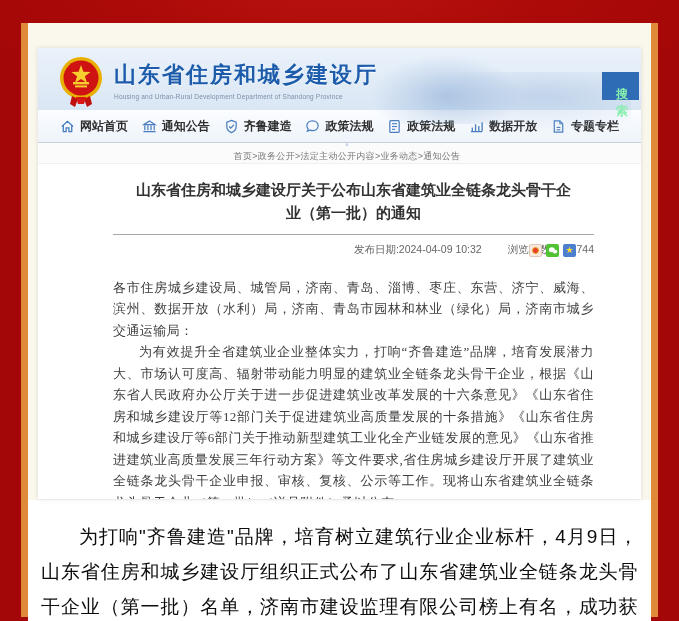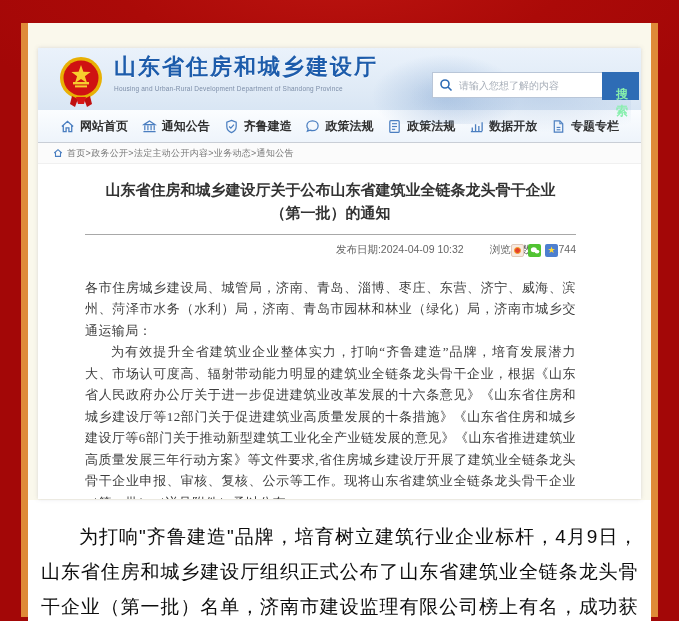--- a/index.html
+++ b/index.html
@@ -43,21 +43,21 @@
     pointer-events:none;
   }
   .header-art2 {
     position:absolute; right:10px; top:24px; width:220px; height:60px;
     background:radial-gradient(ellipse at 60% 40%, rgba(140,172,214,.35) 0%, rgba(140,172,214,0) 72%);
     pointer-events:none;
   }
   .emblem {
     position:absolute; left:20px; top:8px; width:46px; height:52px;
   }
-  .brand { position:absolute; left:76px; top:4px; }
+  .brand { position:absolute; left:76px; top:12px; }
   .brand-name {
     font-size:22px; font-weight:bold; color:#1d5cab; letter-spacing:2px;
     font-family:"Liberation Sans",sans-serif;
     text-shadow:0 1px 0 rgba(255,255,255,.7);
     white-space:nowrap;
   }
   .brand-en {
     font-size:6.5px; color:#7d8ea8; margin-top:3px; letter-spacing:.2px; white-space:nowrap;
   }
   .search-box {
@@ -86,25 +86,25 @@
     padding:15px 22px;
   }
   .nav-item {
     display:flex; align-items:center; gap:5px; cursor:pointer;
     font-size:12px; font-weight:bold; color:#2e2e2e; white-space:nowrap;
   }
   .nav-item svg { display:block; }
   
   .breadcrumb-bar {
     height:21px; background:#fbfbfb; border-bottom:1px solid #f0f0f0;
-    display:flex; align-items:center; padding-left:15px; gap:4px;
+    display:flex; align-items:center; padding-left:15px; gap:4px;flex-direction:column;
   }
   .breadcrumb-text { font-size:9px; color:#777; letter-spacing:.3px; }
   
-  .article { padding:14px 65px 0 47px; }
+  .article { padding:14px 47px 0 47px;margin-left:28px; }
   .article-title {
     font-size:15px; font-weight:bold; color:#333; text-align:center;
     line-height:1.55; padding:0 18px;
   }
   .title-divider {
     border:none; border-top:1px solid #a8a8a8; margin:9px 0 0 0;
   }
   .meta-row {
     position:relative; text-align:right; margin-top:8px; height:16px;
     font-size:10.5px; color:#666;
@@ -155,27 +155,20 @@
           <rect x="17" y="29.4" width="12" height="2" fill="#f7ce2e"></rect>
           <path d="M14 40 L20 43 L17 51 L12 48 Z" fill="#c01010"></path>
           <path d="M32 40 L26 43 L29 51 L34 48 Z" fill="#c01010"></path>
           <path d="M18 41 L28 41 L26 48 L20 48 Z" fill="#d81616"></path>
         </svg>
         <div class="brand">
           <div class="brand-name">山东省住房和城乡建设厅</div>
           <div class="brand-en">Housing and Urban-Rural Development Department of Shandong Province</div>
         </div>
         <div class="search-box">
-          <div style="position:relative;">
-            <svg class="search-mag" viewBox="0 0 14 14">
-              <circle cx="6" cy="6" r="4" fill="none" stroke="#2e6cb5" stroke-width="1.6"></circle>
-              <line x1="9" y1="9" x2="12.5" y2="12.5" stroke="#2e6cb5" stroke-width="1.6"></line>
-            </svg>
-            <input class="search-input" type="text" placeholder="请输入您想了解的内容" style="">
-          </div>
           <button class="search-btn">搜索</button>
         </div>
       </div>
 
       <div class="site-nav">
         <div class="nav-item">
           <svg width="15" height="15" viewBox="0 0 16 16">
               <path d="M2 8 L8 2.5 L14 8 M3.5 7 V13.5 H6.5 V9.5 H9.5 V13.5 H12.5 V7" fill="none" stroke="#4a7ec0" stroke-width="1.4"></path>
             </svg>
           <span>网站首页</span>
@@ -244,21 +237,21 @@
             <div class="share-ic ic-wechat">
               <svg width="10" height="9" viewBox="0 0 12 10">
                   <ellipse cx="4.6" cy="4" rx="3.6" ry="3" fill="#fff"></ellipse>
                   <ellipse cx="8.4" cy="6.3" rx="2.8" ry="2.3" fill="#fff"></ellipse>
                 </svg>
             </div>
             <div class="share-ic ic-star">★</div>
           </div>
         </div>
         <div class="article-body">
-          <p class="para">各市住房城乡建设局、城管局，济南、青岛、淄博、枣庄、东营、济宁、威海、滨州、菏泽市水务（水利）局，济南、青岛市园林和林业（绿化）局，济南市城乡交通运输局：</p>
+          <p class="para">各市住房城乡建设局、城管局，济南、青岛、淄博、枣庄、东营、济宁、威海、滨州、数据开放（水利）局，济南、青岛市园林和林业（绿化）局，济南市城乡交通运输局：</p>
           <p class="para indent">为有效提升全省建筑业企业整体实力，打响“齐鲁建造”品牌，培育发展潜力大、市场认可度高、辐射带动能力明显的建筑业全链条龙头骨干企业，根据《山东省人民政府办公厅关于进一步促进建筑业改革发展的十六条意见》《山东省住房和城乡建设厅等12部门关于促进建筑业高质量发展的十条措施》《山东省住房和城乡建设厅等6部门关于推动新型建筑工业化全产业链发展的意见》《山东省推进建筑业高质量发展三年行动方案》等文件要求,省住房城乡建设厅开展了建筑业全链条龙头骨干企业申报、审核、复核、公示等工作。现将山东省建筑业全链条龙头骨干企业（第一批）（详见附件）予以公布。</p>
         </div>
 
       </div>
 
     </div>
   </div>
 
   <div class="white-sec">
     <p class="footer-note">为打响"齐鲁建造"品牌，培育树立建筑行业企业标杆，4月9日，山东省住房和城乡建设厅组织正式公布了山东省建筑业全链条龙头骨干企业（第一批）名单，济南市建设监理有限公司榜上有名，成功获评山东省建筑业全链条龙头骨干企业！</p>

